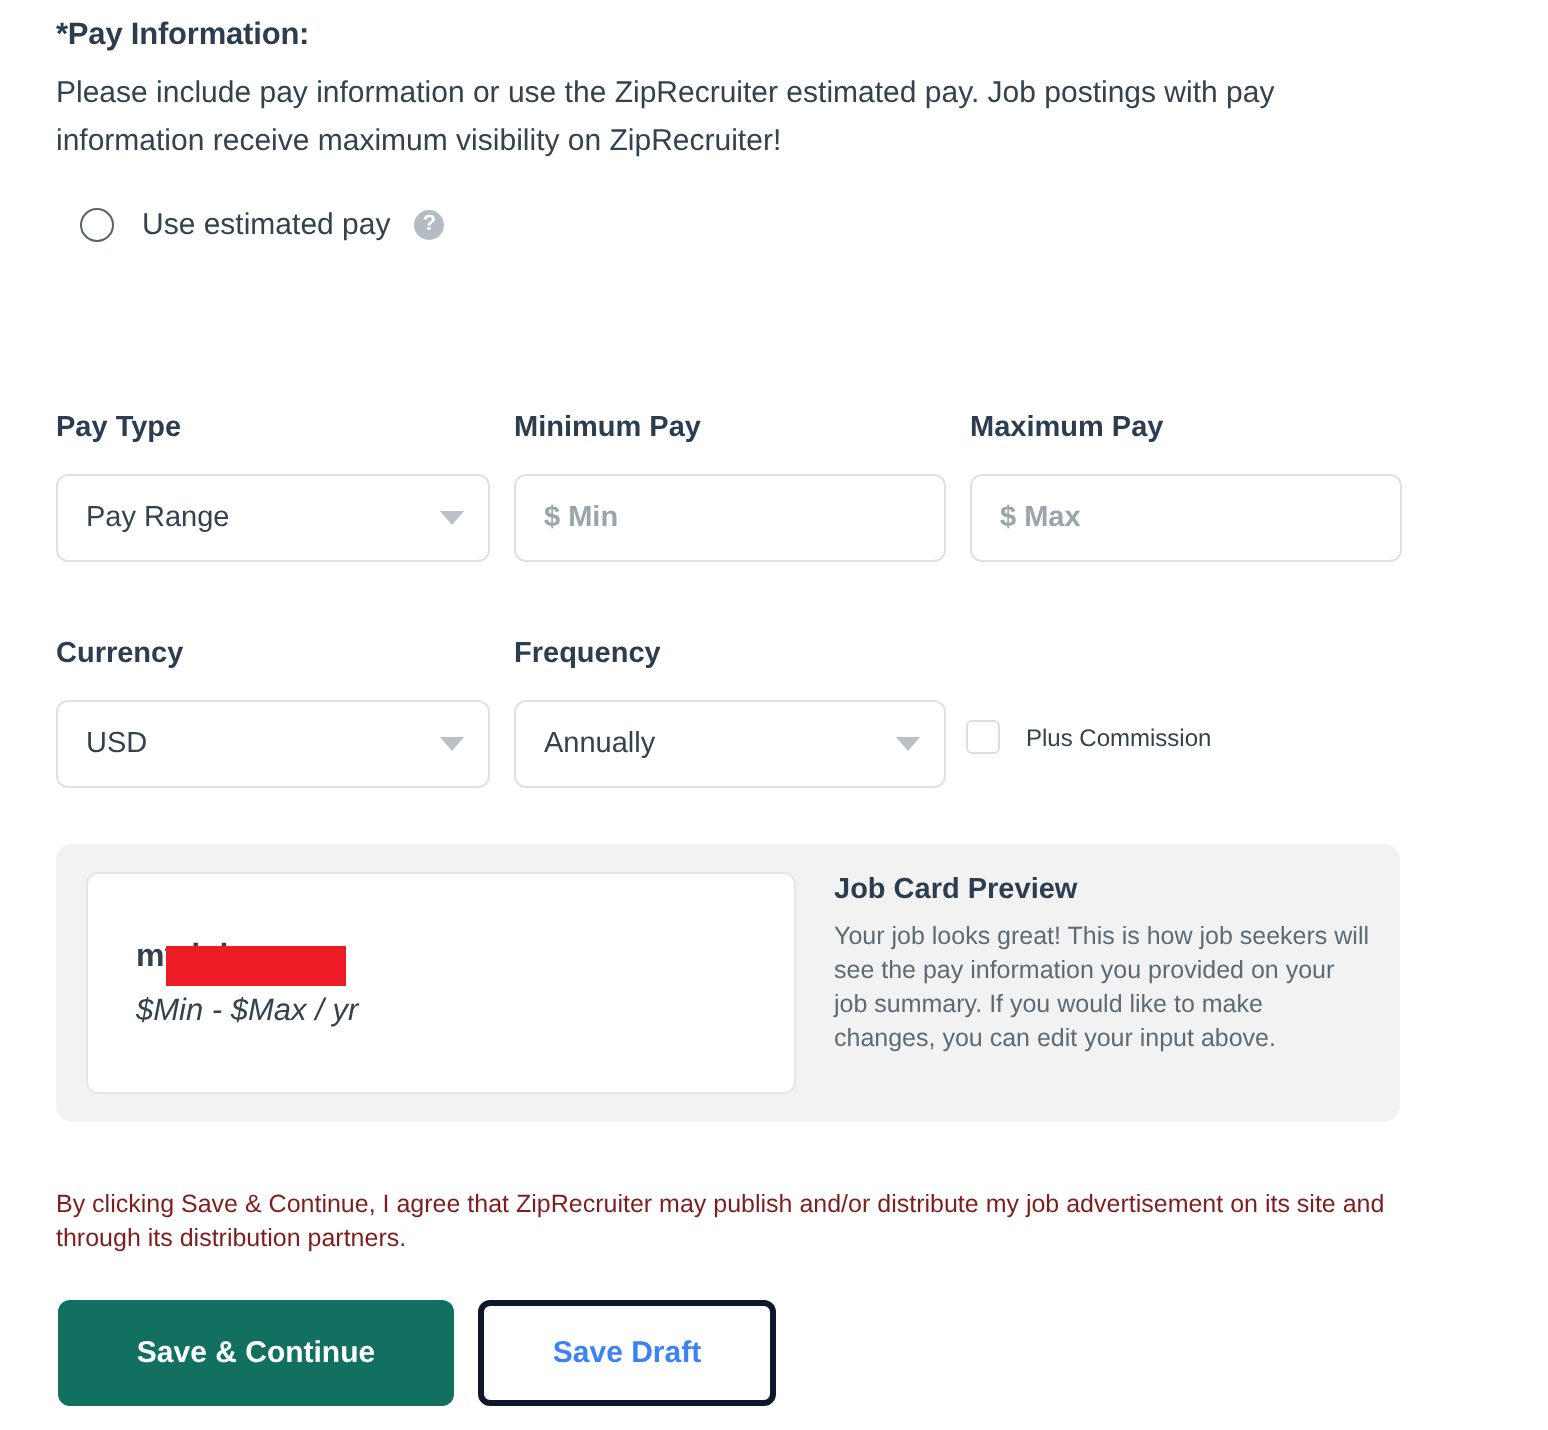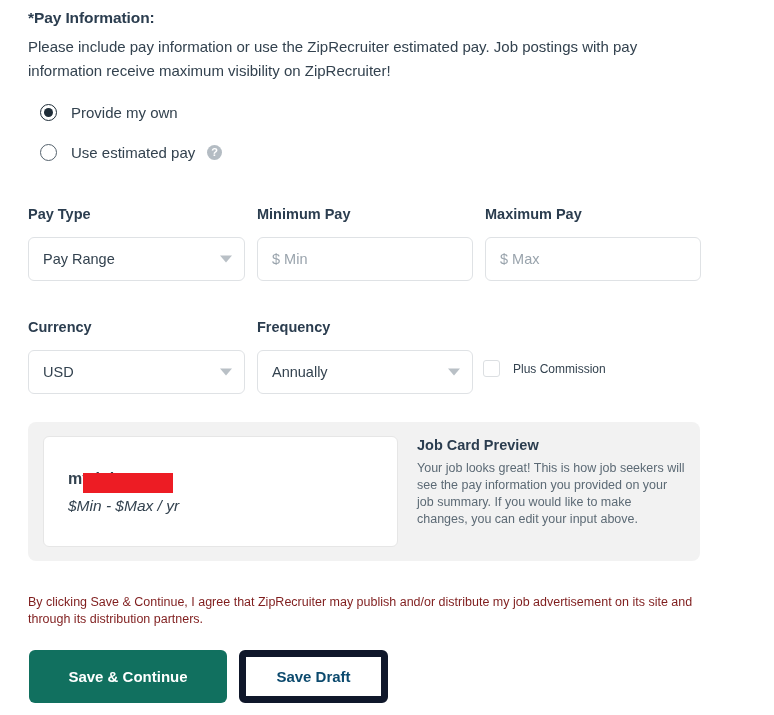--- a/index.html
+++ b/index.html
@@ -109,21 +109,21 @@
     border: 1px solid #dfe2e5;
     border-radius: 6px;
     background: #ffffff;
     box-sizing: border-box;
     display: flex;
     align-items: center;
     padding: 0 14px;
     font-size: 14.5px;
   }
   .control .value { color: #33424f; }
-  .control .placeholder { color: #9aa4ad; }
+  .control .placeholder { color: #9aa4ad; font-weight: bold; }
   .select .caret {
     position: absolute;
     right: 12px;
     top: 50%;
     transform: translateY(-50%);
     width: 0;
     height: 0;
     border-left: 6px solid transparent;
     border-right: 6px solid transparent;
     border-top: 7px solid #b9c0c6;
@@ -260,37 +260,33 @@
   }
   .btn-primary {
     width: 198px;
     background: #11705f;
     color: #ffffff;
     border: none;
   }
   .btn-secondary {
     width: 149px;
     background: #ffffff;
-    color: #0c4a6e;
-    border: 7px solid #0f172a;
+    color: #3b82f6;
+    border: 3px solid #0f172a;
   }
 </style>
 </head>
 <body>
 
 <div class="page">
 
   <div class="section-title">*Pay Information:</div>
   <div class="section-desc">Please include pay information or use the ZipRecruiter estimated pay. Job postings with pay information receive maximum visibility on ZipRecruiter!</div>
 
   <div class="radio-group">
-    <div class="radio-row">
-      <span class="radio checked"></span>
-      <span class="radio-label">Provide my own</span>
-    </div>
     <div class="radio-row">
       <span class="radio"></span>
       <span class="radio-label">Use estimated pay</span>
       <span class="help-icon">?</span>
     </div>
   </div>
 
   <div class="field-label" style="left:28px; top:206px;">Pay Type</div>
   <div class="control select" style="left:28px; top:237px; width:217px;">
     <span class="value">Pay Range</span>

